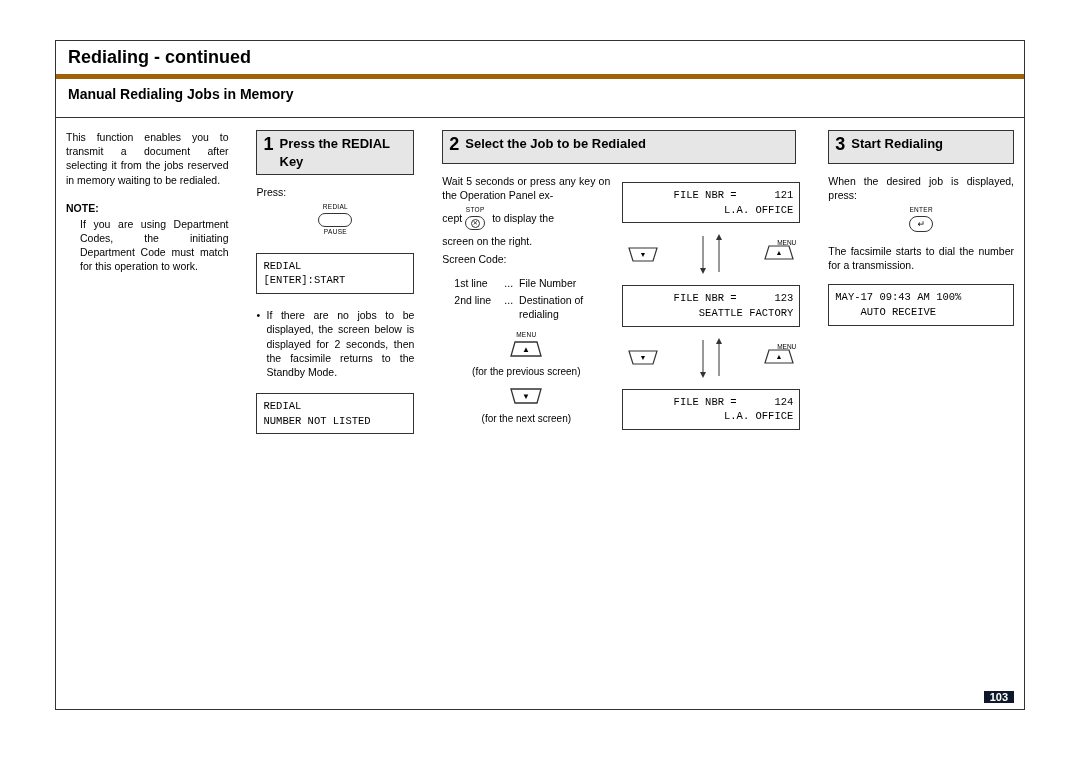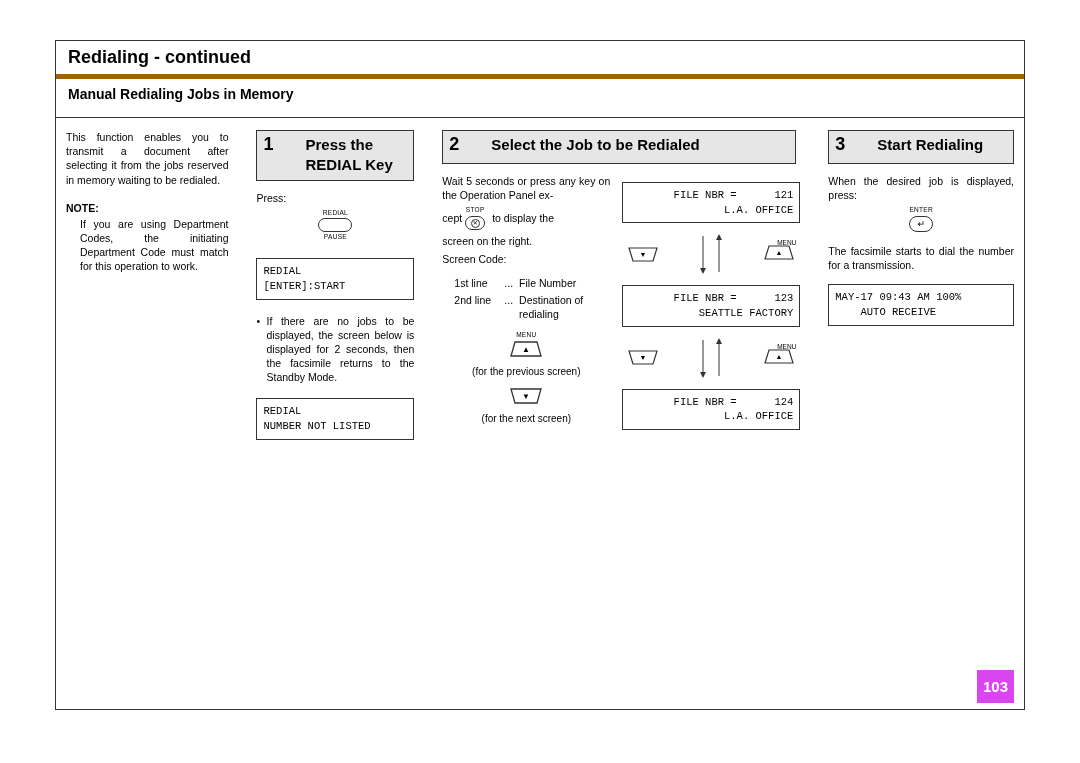--- a/index.html
+++ b/index.html
@@ -63,23 +63,22 @@
     min-height: 34px;
     margin-bottom: 10px;
   }
   .step-num {
     font-size: 18px;
     font-weight: bold;
     margin-right: 6px;
     line-height: 1;
   }
   .step-title {
-    font-size: 15px;
-    font-weight: bold;
-    margin-left: 26px;
+    font-size: 13px;
+    font-weight: bold;
   }
   .lcd {
     border: 1px solid #333;
     font-family: "Courier New", monospace;
     font-size: 10.5px;
     padding: 5px 6px;
     margin: 8px 0;
     white-space: pre;
     line-height: 1.4;
   }
@@ -135,25 +134,25 @@
     justify-content: space-between;
     align-items: center;
     margin: 3px 4px;
     position: relative;
   }
   .menu-label-right { font-size: 6.5px; position: absolute; right: 0; top: -6px; }
   .page-number {
     position: absolute;
     right: 10px;
     bottom: 6px;
-    background: #d946ef;
+    background: #0f172a;
     color: #fff;
     font-weight: bold;
-    font-size: 15px;
-    padding: 8px 6px;
+    font-size: 11px;
+    padding: 0 6px;
   }
   .para-line { margin: 4px 0; }
   .justify { text-align: justify; }
   .step2-head-wide {
     width: 354px;
   }
   .step2-row { display:flex; gap:12px; }
 </style>
 </head>
 <body>

